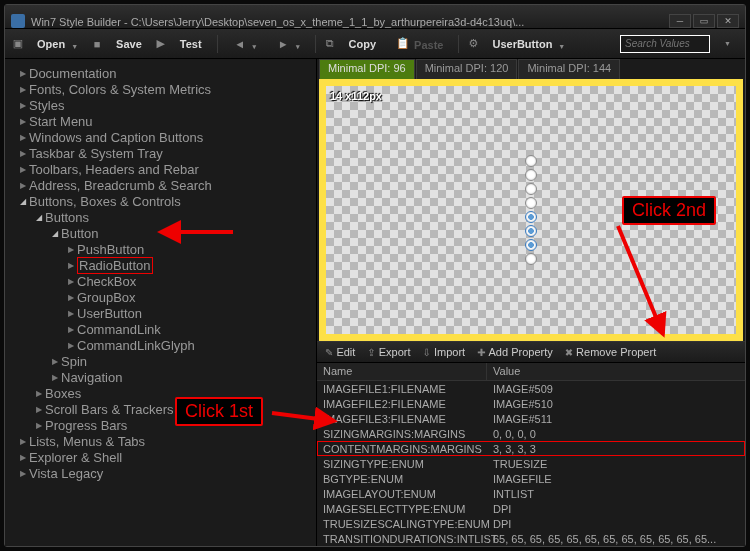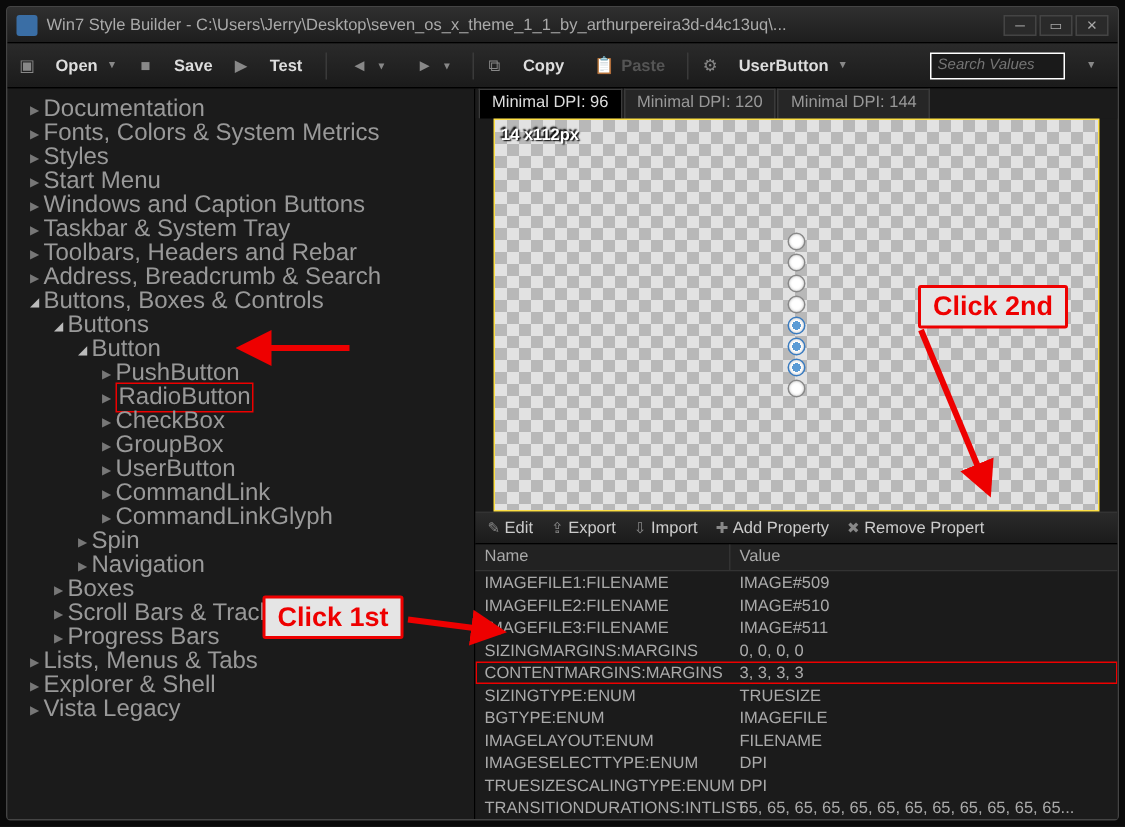--- a/index.html
+++ b/index.html
@@ -1,60 +1,60 @@
 <!DOCTYPE html>
 <html><head>
 <meta charset="utf-8">
 <style>
 *{margin:0;padding:0;box-sizing:border-box;font-family:"Segoe UI",Tahoma,sans-serif;font-size:11px;-webkit-user-select:none;user-select:none}
 body{background:#0a0a0a;width:750px;height:551px;overflow:hidden;padding:4px}
 .window{width:100%;height:100%;background:#1a1a1a;border:1px solid #444;display:flex;flex-direction:column;border-radius:3px}
-.titlebar{height:24px;background:linear-gradient(#2f2f2f,#1e1e1e);display:flex;align-items:center;padding:0 6px;color:#aaa;border-bottom:1px solid #000}
+.titlebar{height:24px;background:linear-gradient(#2f2f2f,#1e1e1e);display:flex;align-items:flex-end;padding:0 6px;color:#aaa;border-bottom:1px solid #000}
 .title-icon{width:14px;height:14px;background:#3a6ea5;border-radius:2px;margin-right:6px;flex:none}
 .title-text{flex:1;white-space:nowrap;overflow:hidden;text-overflow:ellipsis;font-size:11px}
 .win-controls{display:flex;gap:2px}
 .win-btn{width:22px;height:14px;background:#2a2a2a;color:#aaa;display:flex;align-items:center;justify-content:center;font-size:9px;border:1px solid #444;cursor:pointer}
 .toolbar{height:30px;background:linear-gradient(#2a2a2a,#1b1b1b);display:flex;align-items:center;padding:0 6px;gap:4px;color:#ccc;border-bottom:1px solid #000}
-.tb-btn{display:flex;align-items:center;gap:4px;padding:3px 8px;cursor:pointer;border-radius:2px;font-size:12px;font-weight:bold;color:#ddd}
+.tb-btn{display:flex;align-items:flex-end;gap:4px;padding:3px 8px;cursor:pointer;border-radius:2px;font-size:12px;font-weight:bold;color:#ddd}
 .tb-btn .drop{font-size:7px;color:#888;margin-left:2px}
 .tb-icon{width:14px;height:14px;display:inline-flex;align-items:center;justify-content:center;color:#888}
 .tb-sep{width:1px;height:18px;background:#3a3a3a;margin:0 3px}
 .tb-disabled{color:#555}
 .search{margin-left:auto;width:90px;height:18px;background:#1a1a1a;border:1px solid #fff;padding:0 4px;display:flex;align-items:center}
 .search input{background:none;border:none;color:#ccc;font-size:10px;width:100%;outline:none;font-style:italic}
 .content{flex:1;display:flex;overflow:hidden}
 .sidebar{width:312px;background:#1b1b1b;border-right:1px solid #000;padding:6px 0;overflow:auto;color:#999}
 .tree-node{display:flex;align-items:center;height:16px;padding-right:6px;cursor:pointer;white-space:nowrap}
 .tree-arrow{width:12px;text-align:center;color:#777;font-size:8px;flex:none}
 .tree-arrow.open{color:#bbb}
-.tree-label{font-size:16px}
+.tree-label{font-size:13px}
 .selected-item{border:1px solid #e00;padding:0 1px}
 .indent-0{padding-left:12px}.indent-1{padding-left:28px}.indent-2{padding-left:44px}.indent-3{padding-left:60px}
 .main{flex:1;display:flex;flex-direction:column;background:#1b1b1b}
 .dpi-tabs{height:20px;display:flex;background:#1b1b1b;gap:1px;padding-left:2px;color:#999}
 .dpi-tab{padding:2px 8px;background:#262626;cursor:pointer;font-size:11px;border:1px solid #3a3a3a;border-bottom:none}
-.dpi-tab.active{background:#000000;color:#ddd}
-.preview{flex:1;position:relative;min-height:0;border:1px solid #fde047;margin:0 12px}
+.dpi-tab.active{background:#4d7c0f;color:#ddd}
+.preview{flex:1;position:relative;min-height:0;border:7px solid #fde047;margin:0 2px}
 .checker{position:absolute;inset:0;background-image:linear-gradient(45deg,#b8b8b8 25%,transparent 25%),linear-gradient(-45deg,#b8b8b8 25%,transparent 25%),linear-gradient(45deg,transparent 75%,#b8b8b8 75%),linear-gradient(-45deg,transparent 75%,#b8b8b8 75%);background-size:16px 16px;background-position:0 0,0 8px,8px -8px,-8px 0px;background-color:#e2e2e2}
 .dim-label{position:absolute;top:4px;left:4px;color:#fff;font-weight:bold;text-shadow:1px 1px 1px #000,-1px -1px 1px #000}
 .preview-stack{position:absolute;left:50%;top:50%;transform:translate(-50%,-50%);display:flex;flex-direction:column;gap:2px;align-items:center}
 .radio-dot{width:12px;height:12px;border-radius:50%;background:#fff;border:1px solid #888;box-shadow:inset 0 0 2px #bbb}
 .radio-dot.blue{background:radial-gradient(circle,#5b9bd5 40%,#fff 42%);border-color:#3a7bbf}
 .prop-toolbar{height:22px;background:linear-gradient(#2a2a2a,#1b1b1b);display:flex;align-items:center;color:#ccc;border-top:1px solid #333;border-bottom:1px solid #000;padding:0 2px}
 .pt-btn{display:flex;align-items:center;gap:3px;padding:2px 6px;cursor:pointer;font-size:11px}
 .pt-btn .ico{color:#888;font-size:10px}
 .prop-header{height:18px;display:flex;background:#222;color:#aaa;font-size:10px;border-bottom:1px solid #333}
 .col-name{width:170px;padding:2px 6px;border-right:1px solid #333}
 .col-value{flex:1;padding:2px 6px}
 .prop-list{flex:0 0 auto;background:#1b1b1b;overflow:hidden}
 .prop-row{display:flex;height:15px;color:#aaa;font-size:10.5px;cursor:pointer}
 .prop-row .col-name{border-right:none}
 .prop-row.highlighted{outline:1px solid #e00;outline-offset:-1px}
 .annotation{position:absolute;pointer-events:none;z-index:5}
-.anno-label{background:#e5e5e5;border:2px solid #e00;color:#e00;font-size:18px;font-weight:bold;padding:2px 8px;font-family:Arial;border-radius:2px}
+.anno-label{background:#000000;border:2px solid #e00;color:#e00;font-size:18px;font-weight:normal;padding:2px 8px;font-family:Arial;border-radius:2px}
 svg.arrow{position:absolute;overflow:visible}
 </style>
 </head>
 <body>
 
 <div class="window">
   <div class="titlebar">
     <div class="title-icon"></div>
     <div class="title-text">Win7 Style Builder - C:\Users\Jerry\Desktop\seven_os_x_theme_1_1_by_arthurpereira3d-d4c13uq\...</div>
     <div class="win-controls">
@@ -302,21 +302,21 @@
           <div class="prop-row">
             <div class="col-name">SIZINGTYPE:ENUM</div>
             <div class="col-value">TRUESIZE</div>
           </div>
           <div class="prop-row">
             <div class="col-name">BGTYPE:ENUM</div>
             <div class="col-value">IMAGEFILE</div>
           </div>
           <div class="prop-row">
             <div class="col-name">IMAGELAYOUT:ENUM</div>
-            <div class="col-value">FILENAME</div>
+            <div class="col-value">INTLIST</div>
           </div>
           <div class="prop-row">
             <div class="col-name">IMAGESELECTTYPE:ENUM</div>
             <div class="col-value">DPI</div>
           </div>
           <div class="prop-row">
             <div class="col-name">TRUESIZESCALINGTYPE:ENUM</div>
             <div class="col-value">DPI</div>
           </div>
           <div class="prop-row">

